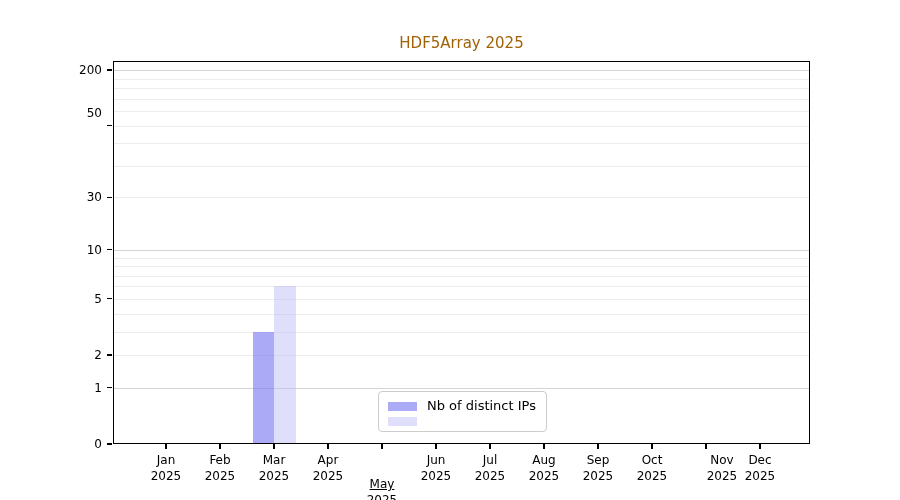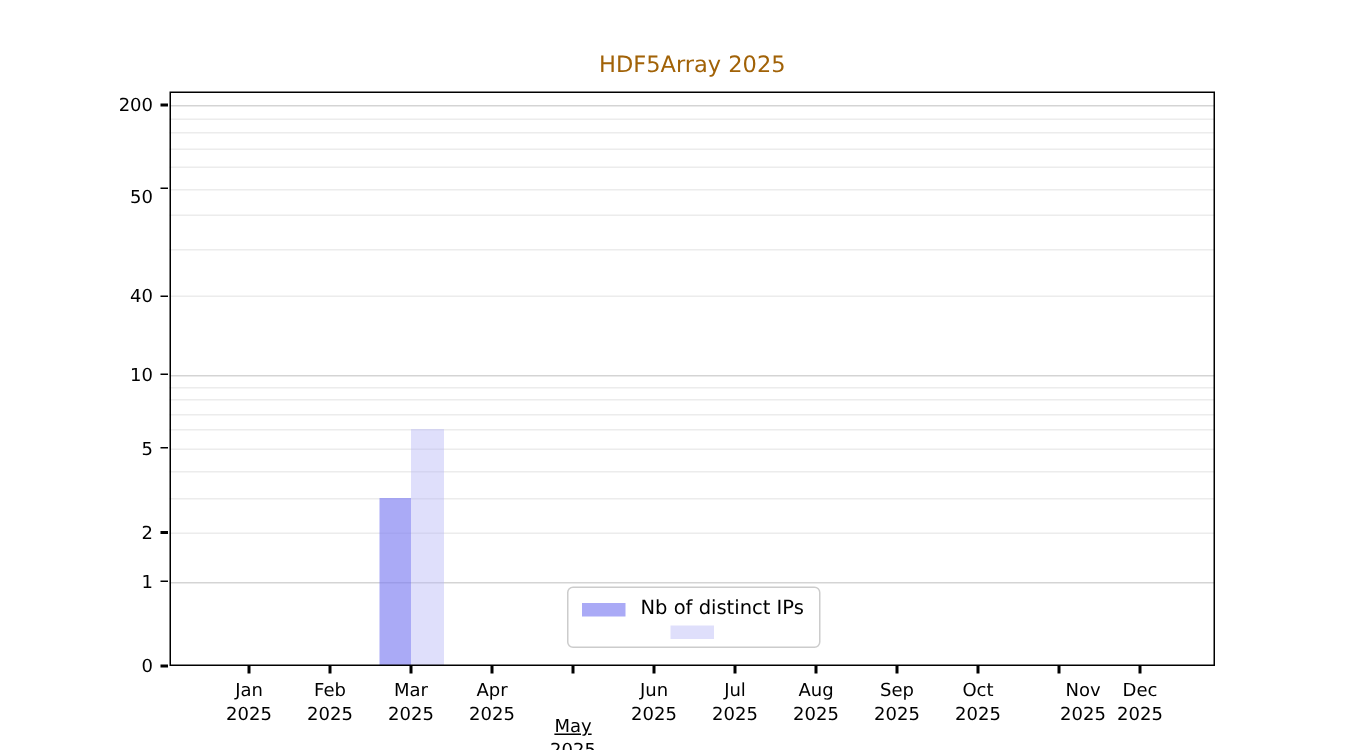--- a/index.html
+++ b/index.html
@@ -15,21 +15,21 @@
   .bar { position: absolute; z-index: 2; }
   .ytick-mark { position: absolute; width: 5px; height: 1.4px; background: #000; z-index: 7; }
   .xtick-mark { position: absolute; width: 1.4px; height: 5px; background: #000; z-index: 7; }
   .ytick-label { position: absolute; width: 60px; text-align: right; font-size: 12px;
     line-height: 16px; color: #000; }
   .xtick-label { position: absolute; width: 64px; text-align: center; font-size: 12px;
     line-height: 16px; color: #000; }
   #legend { position: absolute; left: 378px; top: 391px; z-index: 5;
     background: #ffffff; border: 1px solid #cccccc; border-radius: 4px;
     padding: 5px 10px 5px 9px; display: flex; flex-direction: column; gap: 2px; }
-  .legend-item { display: flex; align-items: center; gap: 10px; justify-content: center; }
+  .legend-item { display: flex; align-items: center; gap: 10px; }
   .legend-swatch { width: 29px; height: 9px; display: inline-block; flex: none; }
   .legend-label { font-size: 13px; line-height: 18px; white-space: nowrap; }
 </style>
 </head>
 <body>
 
 <div id="figure">
   <div id="title">HDF5Array 2025</div>
   <div id="chart-layer">
       <div class="gridline-minor" style="left: 113px; width: 697px; top: 355px;"></div>
@@ -57,23 +57,23 @@
       <div class="ytick-label" style="left: 42px; top: 436px;">0</div>
       <div class="ytick-mark" style="left: 107px; top: 387.1px;"></div>
       <div class="ytick-label" style="left: 42px; top: 379.8px;">1</div>
       <div class="ytick-mark" style="left: 107px; top: 354.3px;"></div>
       <div class="ytick-label" style="left: 42px; top: 347px;">2</div>
       <div class="ytick-mark" style="left: 107px; top: 298.1px;"></div>
       <div class="ytick-label" style="left: 42px; top: 290.8px;">5</div>
       <div class="ytick-mark" style="left: 107px; top: 249px;"></div>
       <div class="ytick-label" style="left: 42px; top: 241.7px;">10</div>
       <div class="ytick-mark" style="left: 107px; top: 196.6px;"></div>
-      <div class="ytick-label" style="left: 42px; top: 189.3px;">40</div>
+      <div class="ytick-label" style="left: 42px; top: 189.3px;">30</div>
       <div class="ytick-mark" style="left: 107px; top: 124.8px;"></div>
-      <div class="ytick-label" style="left: 42px; top: 123px;">50</div>
+      <div class="ytick-label" style="left: 42px; top: 105px;">50</div>
       <div class="ytick-mark" style="left: 107px; top: 69.4px;"></div>
       <div class="ytick-label" style="left: 42px; top: 62.1px;">200</div>
       <div class="xtick-mark" style="left: 165.3px; top: 444px;"></div>
       <div class="xtick-label" style="left: 134px; top: 452px;">Jan<div>2025</div></div>
       <div class="xtick-mark" style="left: 219.3px; top: 444px;"></div>
       <div class="xtick-label" style="left: 188px; top: 452px;">Feb<div>2025</div></div>
       <div class="xtick-mark" style="left: 273.3px; top: 444px;"></div>
       <div class="xtick-label" style="left: 242px; top: 452px;">Mar<div>2025</div></div>
       <div class="xtick-mark" style="left: 327.3px; top: 444px;"></div>
       <div class="xtick-label" style="left: 296px; top: 452px;">Apr<div>2025</div></div>

